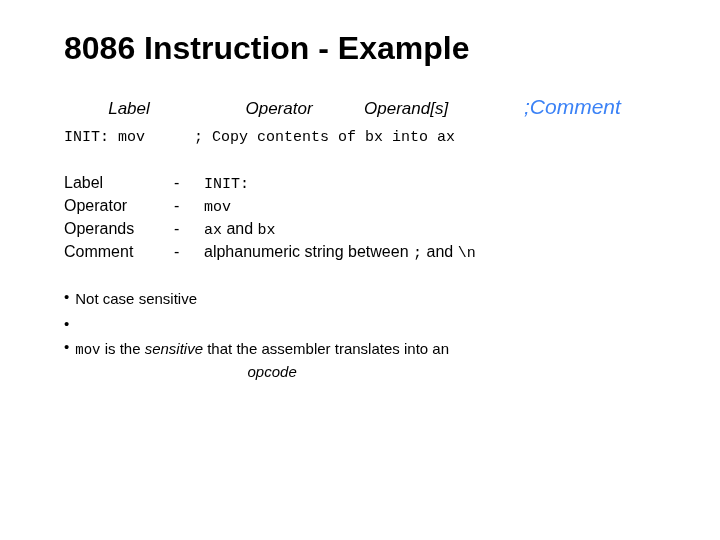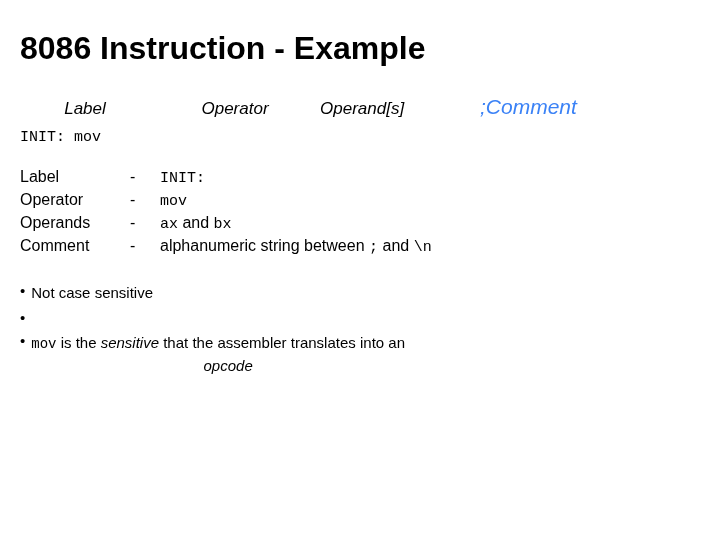--- a/index.html
+++ b/index.html
@@ -12,21 +12,21 @@
       width: 720px;
       height: 540px;
       background: #ffffff;
       font-family: Arial, Helvetica, sans-serif;
       overflow: hidden;
     }
 
     .slide {
       width: 720px;
       height: 540px;
-      padding: 30px 50px 30px 20px;
+      padding: 30px 50px 30px 64px;
       display: flex;
       flex-direction: column;
       gap: 0;
     }
 
     .title {
       font-size: 32px;
       font-weight: bold;
       color: #000000;
       margin-bottom: 28px;
@@ -75,21 +75,21 @@
     .header-row {
       display: flex;
       align-items: baseline;
       margin-bottom: 10px;
     }
 
     .example-row {
       font-family: 'Courier New', Courier, monospace;
       font-size: 15px;
       color: #000000;
-      margin-bottom: 22px;
+      margin-bottom: 28px;
       display: flex;
       align-items: baseline;
     }
 
     .ex-label {
       display: inline-block;
       width: 130px;
     }
 
     .ex-operand {
@@ -181,20 +181,21 @@
 
   <div class="header-row">
     <span class="col-label-header">Label</span>
     <span class="col-operator-header">Operator</span>
     <span class="col-operand-header">Operand[s]</span>
     <span class="col-comment-header">;Comment</span>
   </div>
 
   <div class="example-row">
     <span class="ex-label">INIT: mov</span>
+    <span class="ex-comment">; Copy contents of bx into ax</span>
   </div>
 
   <div class="definitions-table">
     <div class="def-row">
       <span class="def-term">Label</span>
       <span class="def-dash">-</span>
       <span class="def-value"><code>INIT:</code></span>
     </div>
     <div class="def-row">
       <span class="def-term">Operator</span>

